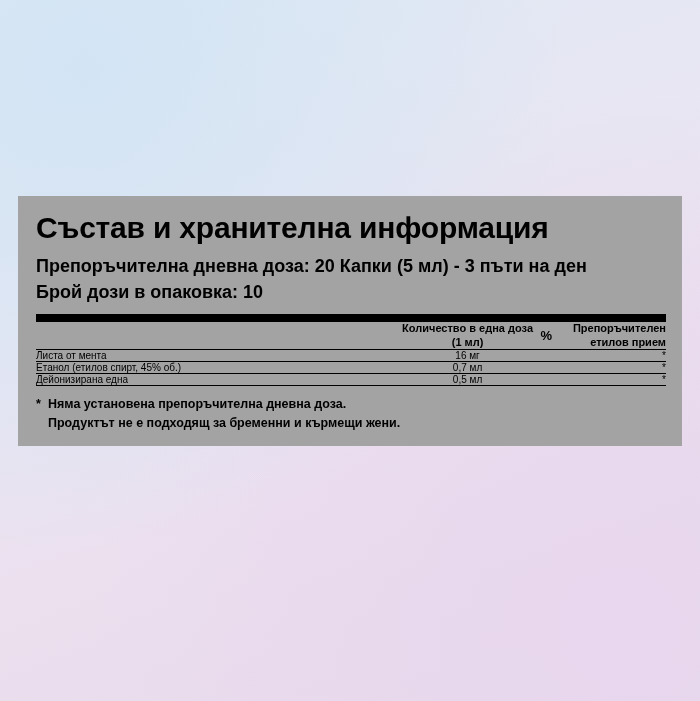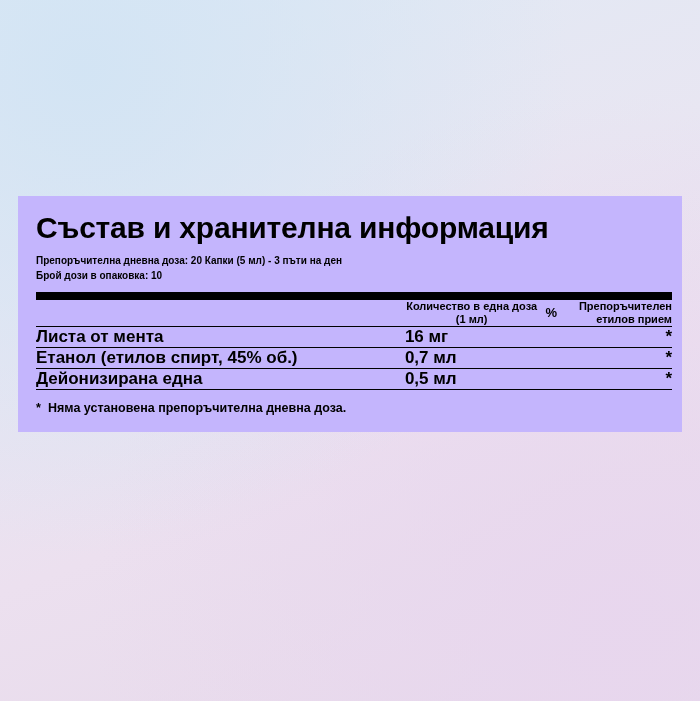--- a/index.html
+++ b/index.html
@@ -20,35 +20,35 @@
     background:
       radial-gradient(circle at 12% 10%, rgba(210,228,244,0.95) 0%, rgba(210,228,244,0) 55%),
       radial-gradient(circle at 88% 88%, rgba(232,214,238,0.9) 0%, rgba(232,214,238,0) 60%);
     pointer-events: none;
   }
   .panel {
     position: absolute;
     left: 18px;
     top: 196px;
     width: 664px;
-    background: #c4b5fd;
+    background: #a3a3a3;
     box-sizing: border-box;
-    padding: 16px 10px 14px 18px;
+    padding: 16px 16px 14px 18px;
   }
   .panel-title {
     font-size: 30px;
     font-weight: bold;
     color: #000000;
     letter-spacing: -0.2px;
     line-height: 1.08;
     margin: 0 0 10px 0;
     white-space: nowrap;
   }
   .serving-lines {
-    font-size: 10px;
+    font-size: 18px;
     font-weight: bold;
     color: #000000;
     line-height: 1.42;
     margin-bottom: 9px;
   }
   .rule-thick {
     height: 8px;
     background: #000000;
     margin: 0 0 0 0;
   }
@@ -66,29 +66,28 @@
     font-weight: bold;
     color: #000000;
     line-height: 1.2;
     padding: 6px 0 6px 0;
   }
   th.col-name { width: 58%; }
   th.col-amount { width: 21%; text-align: center; }
   th.col-pct-symbol { width: 4%; text-align: center; font-size: 13px; }
   th.col-dv { width: 17%; text-align: right; }
   tbody td {
-    font-size: 17px;
+    font-size: 10px;
     color: #000000;
     padding: 6px 0 6px 0;
     border-bottom: 1px solid #000000;
-    font-weight: bold;
   }
   tbody tr:first-child td { border-top: 1px solid #000000; }
   td.c-name { text-align: left; }
-  td.c-amount { text-align: left; }
+  td.c-amount { text-align: center; }
   td.c-sym { text-align: center; }
   td.c-dv { text-align: right; }
   .footnotes {
     margin-top: 9px;
     font-size: 12.5px;
     font-weight: bold;
     color: #000000;
     line-height: 1.5;
   }
   .footnote-row {
@@ -146,15 +145,19 @@
         <td class="c-dv">*</td>
       </tr>
     </tbody>
   </table>
 
   <div class="footnotes">
     <div class="footnote-row">
       <span class="footnote-star">*</span>
       <span class="footnote-text">Няма установена препоръчителна дневна доза.</span>
     </div>
+    <div class="footnote-row">
+      <span class="footnote-star"></span>
+      <span class="footnote-text">Продуктът не е подходящ за бременни и кърмещи жени.</span>
+    </div>
   </div>
 
 </div>
 
 </body></html>

